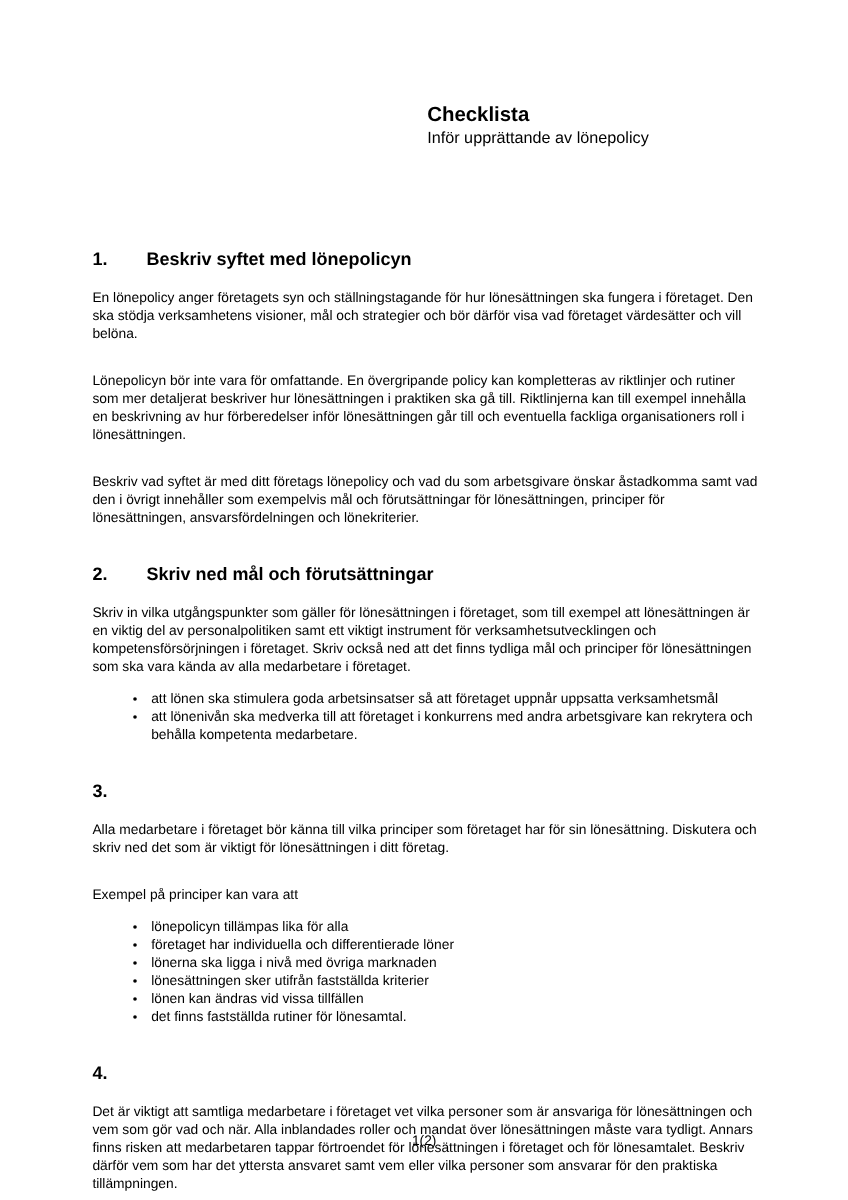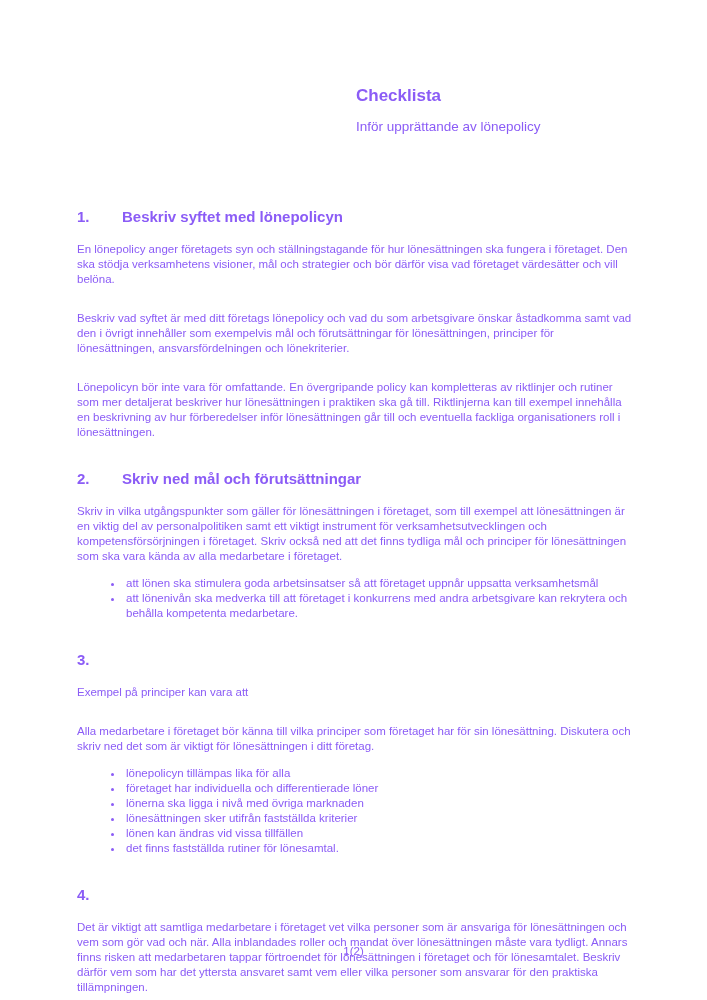--- a/index.html
+++ b/index.html
@@ -3,36 +3,36 @@
 <meta charset="utf-8">
 <style>
   html, body { margin: 0; padding: 0; background: #ffffff; }
   .page {
     position: relative;
     width: 707px;
     height: 1000px;
     background: #ffffff;
     overflow: hidden;
     font-family: "Liberation Sans", "DejaVu Sans", sans-serif;
-    color: #8b5cf6;
+    color: #000000;
   }
   .title-block {
     position: absolute;
     left: 356px;
     top: 86px;
   }
   .doc-title {
     font-size: 17px;
     font-weight: bold;
     line-height: 19px;
   }
   .doc-subtitle {
     font-size: 13.5px;
     line-height: 17px;
-    margin-top: 13px;
+    margin-top: 1px;
   }
   .content {
     position: absolute;
     left: 77px;
     top: 0;
     width: 557px;
     padding-top: 208px;
     display: flex;
     flex-direction: column;
   }
@@ -83,40 +83,40 @@
     <div class="doc-subtitle">Inför upprättande av lönepolicy</div>
   </div>
 
   <div class="content" id="sections">
       <section class="sec">
         <h2 class="sec-heading">
           <span class="sec-num">1.</span>
           <span>Beskriv syftet med lönepolicyn</span>
         </h2>
         <p class="body-p">En lönepolicy anger företagets syn och ställningstagande för hur lönesättningen ska fungera i företaget. Den ska stödja verksamhetens visioner, mål och strategier och bör därför visa vad företaget värdesätter och vill belöna.</p>
+        <p class="body-p">Lönepolicyn bör inte vara för omfattande. En övergripande policy kan kompletteras av riktlinjer och rutiner som mer detaljerat beskriver hur lönesättningen i praktiken ska gå till. Riktlinjerna kan till exempel innehålla en beskrivning av hur förberedelser inför lönesättningen går till och eventuella fackliga organisationers roll i lönesättningen.</p>
         <p class="body-p">Beskriv vad syftet är med ditt företags lönepolicy och vad du som arbetsgivare önskar åstadkomma samt vad den i övrigt innehåller som exempelvis mål och förutsättningar för lönesättningen, principer för lönesättningen, ansvarsfördelningen och lönekriterier.</p>
-        <p class="body-p">Lönepolicyn bör inte vara för omfattande. En övergripande policy kan kompletteras av riktlinjer och rutiner som mer detaljerat beskriver hur lönesättningen i praktiken ska gå till. Riktlinjerna kan till exempel innehålla en beskrivning av hur förberedelser inför lönesättningen går till och eventuella fackliga organisationers roll i lönesättningen.</p>
       </section>
       <section class="sec">
         <h2 class="sec-heading">
           <span class="sec-num">2.</span>
           <span>Skriv ned mål och förutsättningar</span>
         </h2>
         <p class="body-p">Skriv in vilka utgångspunkter som gäller för lönesättningen i företaget, som till exempel att lönesättningen är en viktig del av personalpolitiken samt ett viktigt instrument för verksamhetsutvecklingen och kompetensförsörjningen i företaget. Skriv också ned att det finns tydliga mål och principer för lönesättningen som ska vara kända av alla medarbetare i företaget.</p>
         <ul class="bullet-list">
           <li>att lönen ska stimulera goda arbetsinsatser så att företaget uppnår uppsatta verksamhetsmål</li>
           <li>att lönenivån ska medverka till att företaget i konkurrens med andra arbetsgivare kan rekrytera och behålla kompetenta medarbetare.</li>
         </ul>
       </section>
       <section class="sec">
         <h2 class="sec-heading">
           <span class="sec-num">3.</span>
         </h2>
+        <p class="body-p">Alla medarbetare i företaget bör känna till vilka principer som företaget har för sin lönesättning. Diskutera och skriv ned det som är viktigt för lönesättningen i ditt företag.</p>
         <p class="body-p">Exempel på principer kan vara att</p>
-        <p class="body-p">Alla medarbetare i företaget bör känna till vilka principer som företaget har för sin lönesättning. Diskutera och skriv ned det som är viktigt för lönesättningen i ditt företag.</p>
         <ul class="bullet-list">
           <li>lönepolicyn tillämpas lika för alla</li>
           <li>företaget har individuella och differentierade löner</li>
           <li>lönerna ska ligga i nivå med övriga marknaden</li>
           <li>lönesättningen sker utifrån fastställda kriterier</li>
           <li>lönen kan ändras vid vissa tillfällen</li>
           <li>det finns fastställda rutiner för lönesamtal.</li>
         </ul>
       </section>
       <section class="sec">

